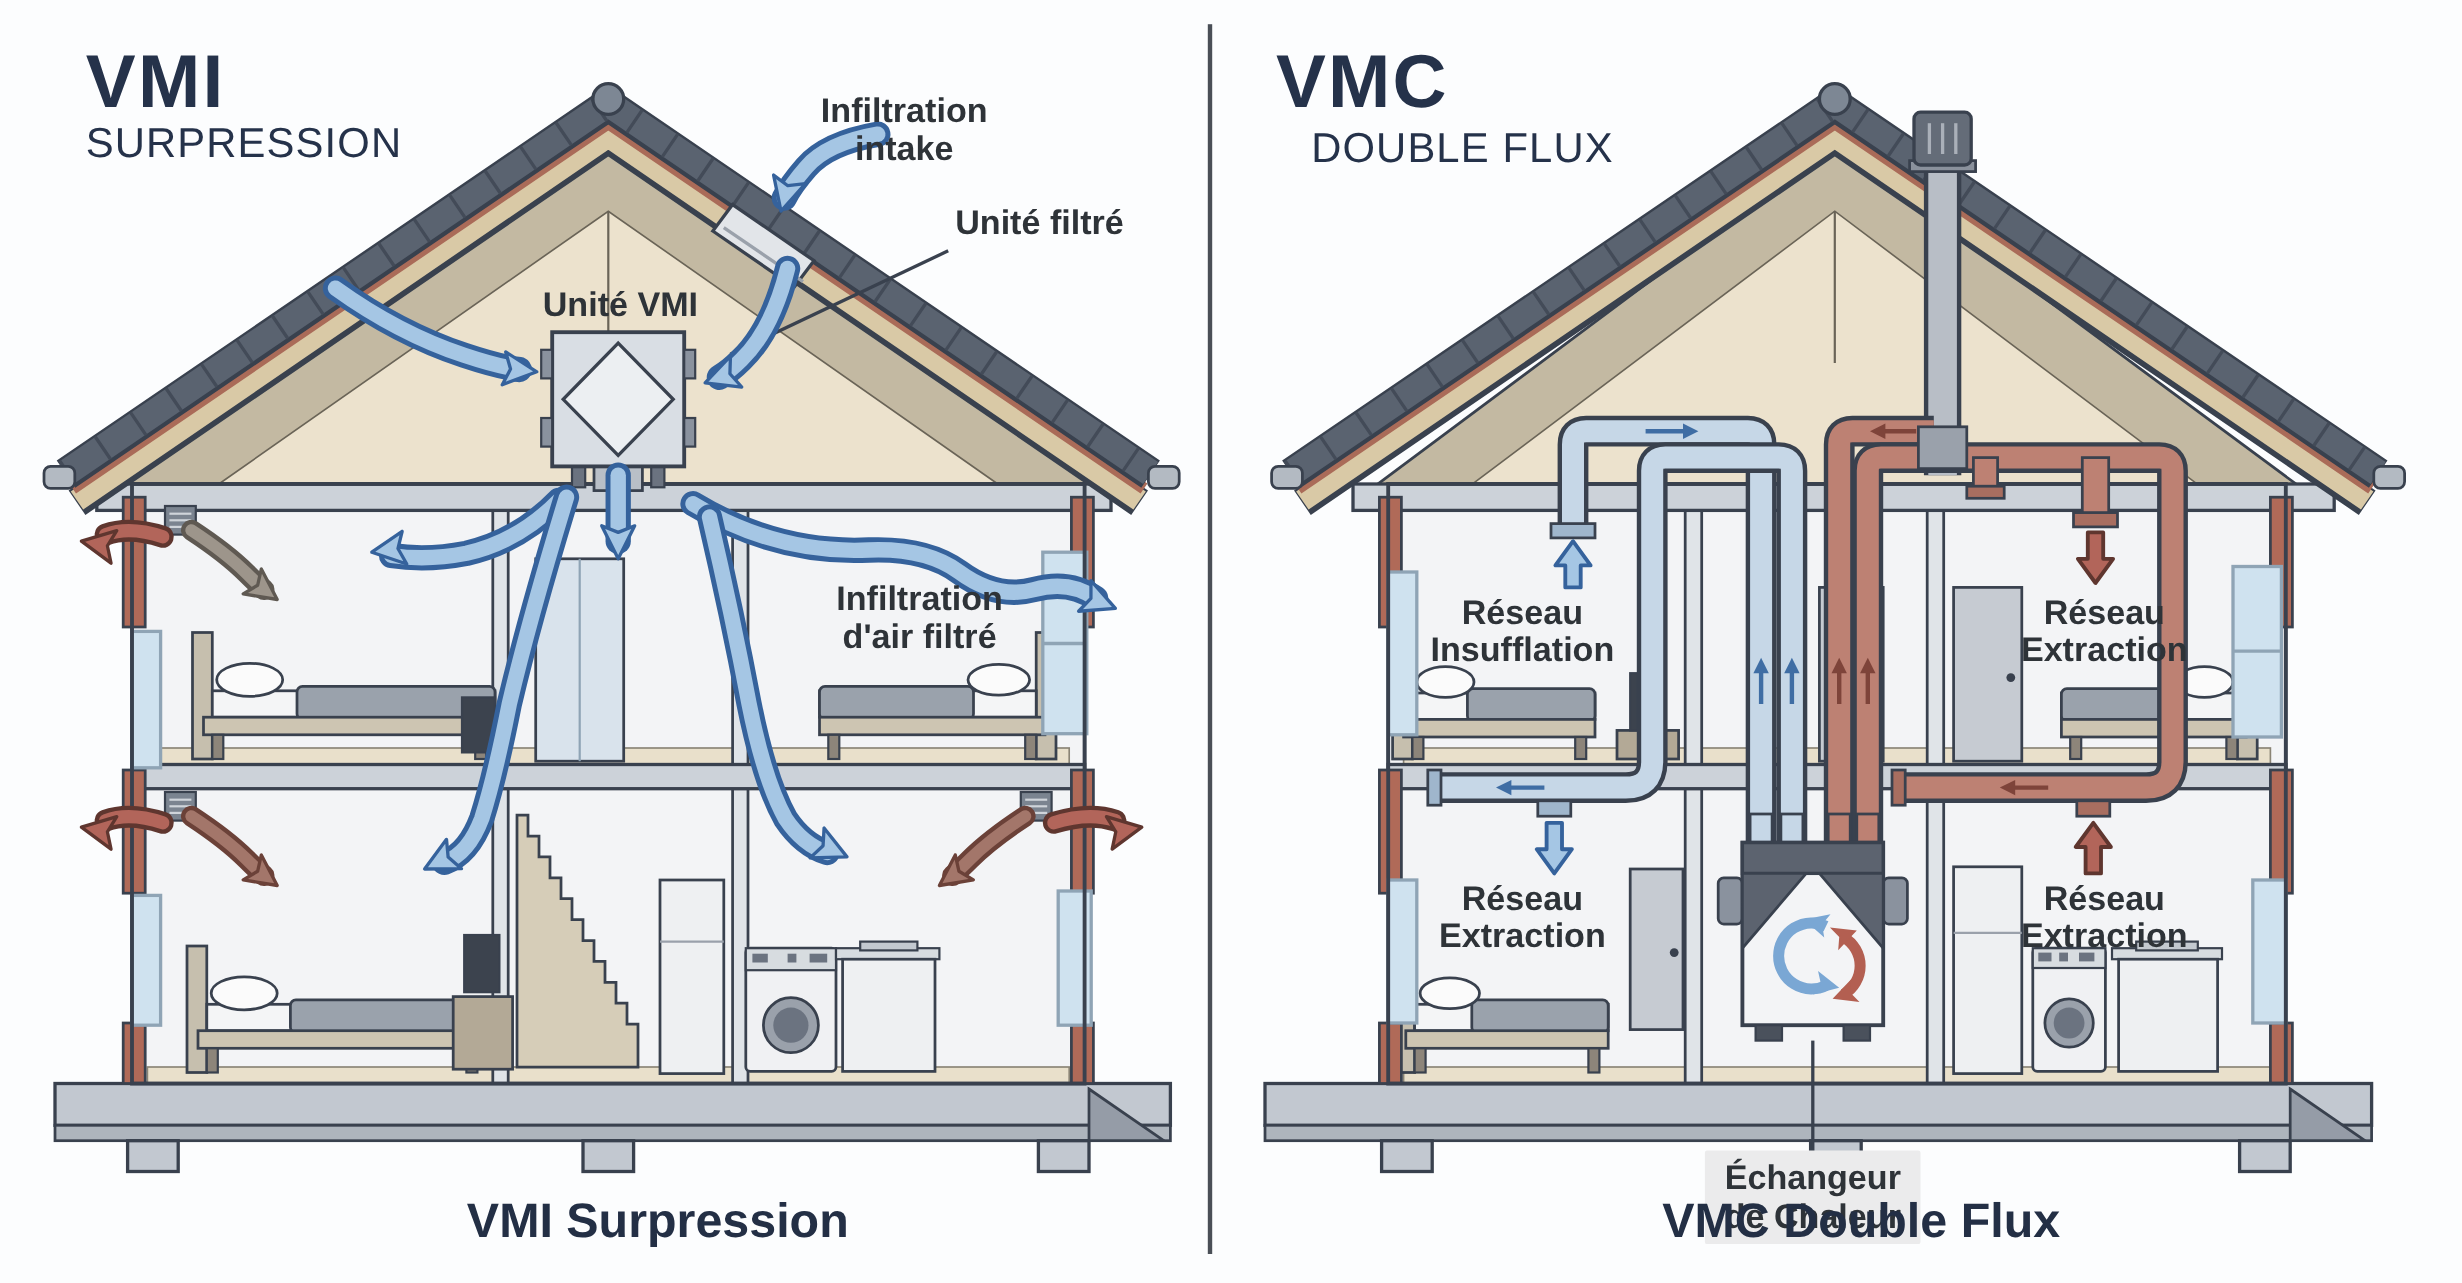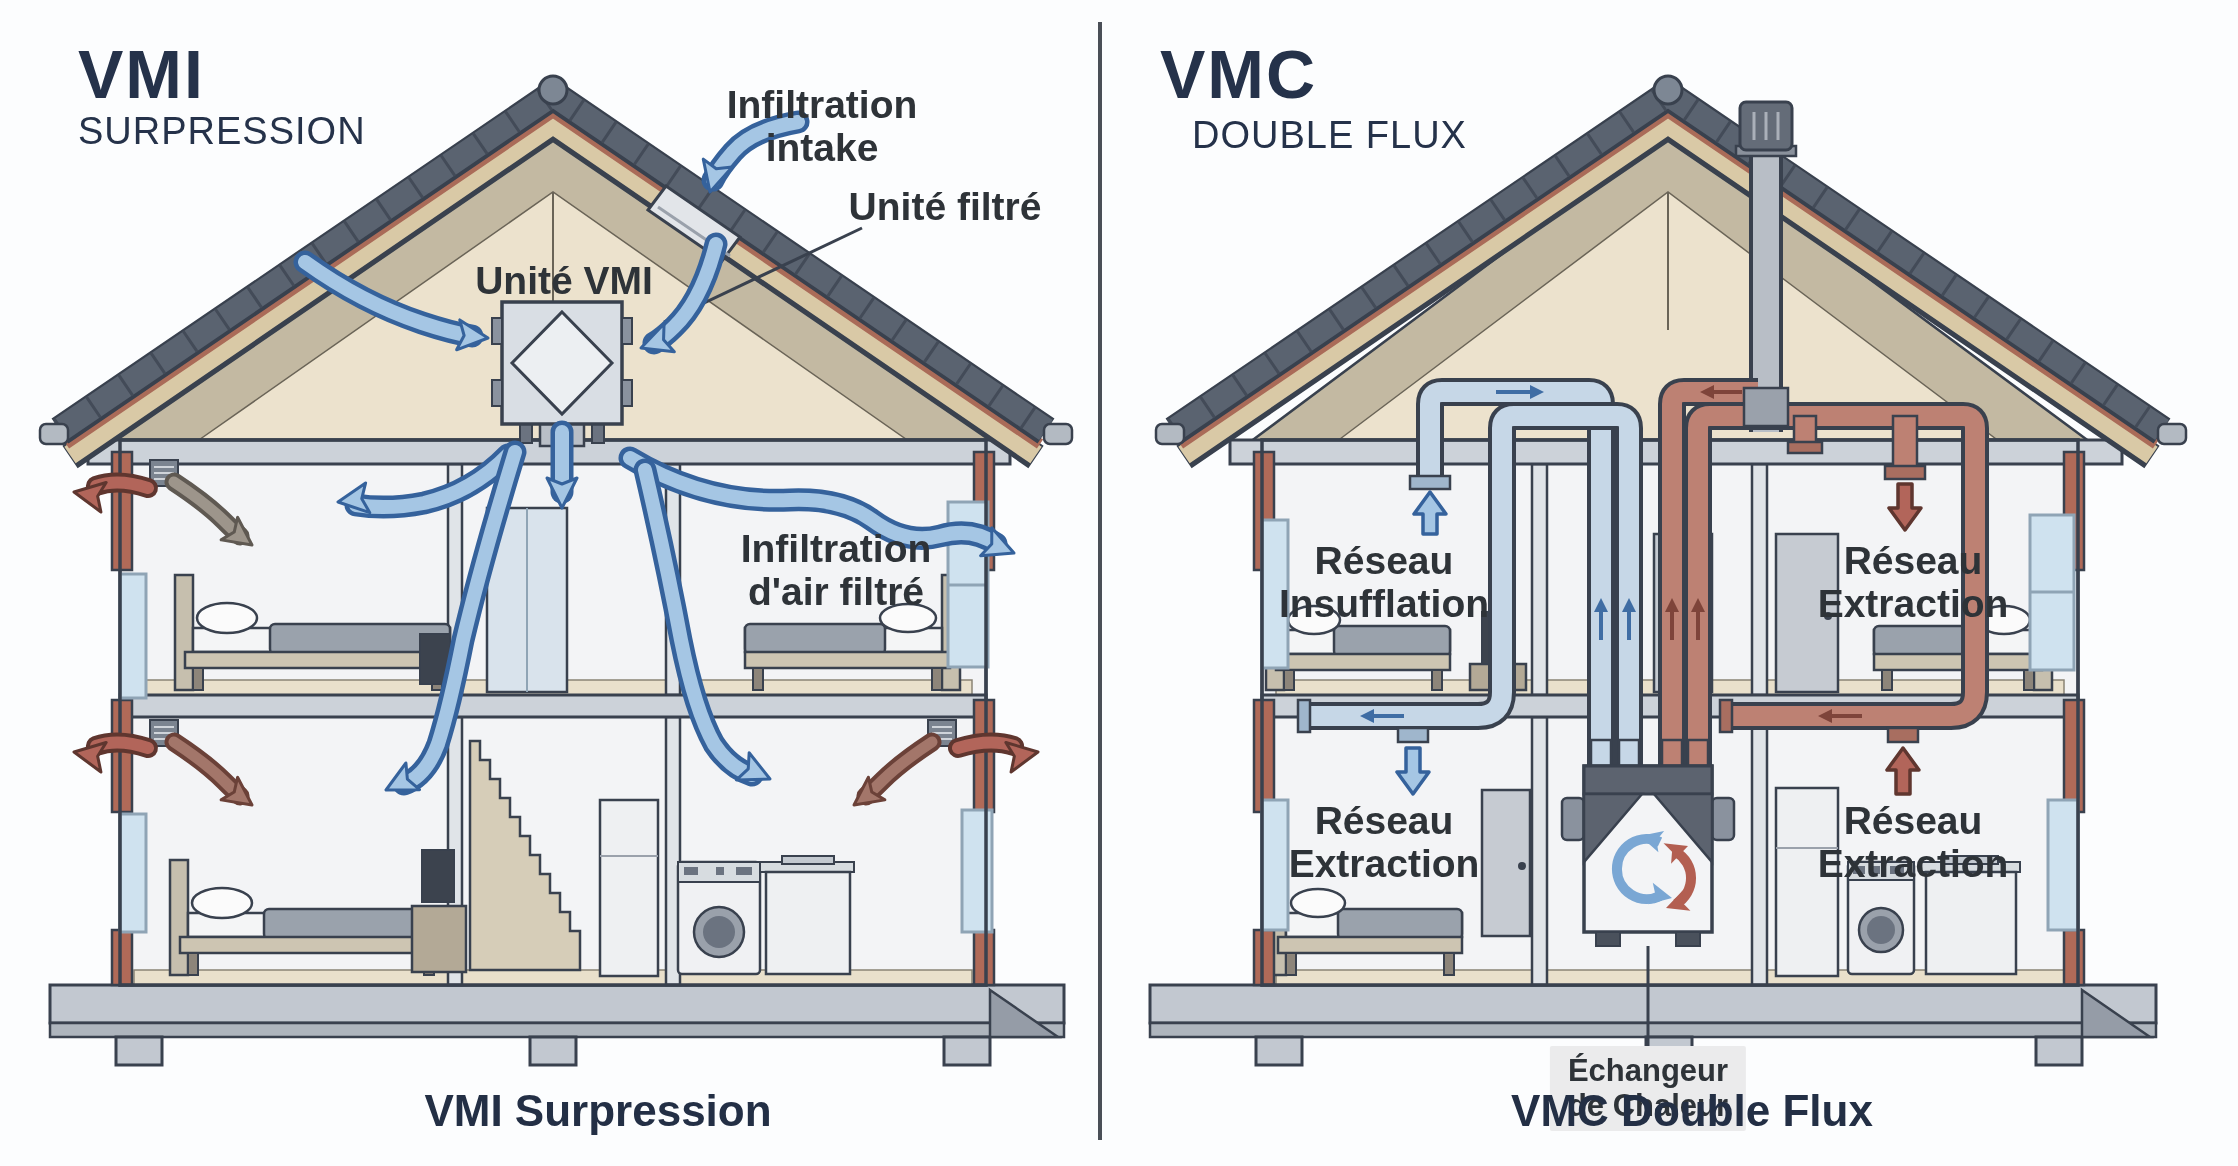--- a/index.html
+++ b/index.html
@@ -4,21 +4,21 @@
 <style>
   html,body{margin:0;padding:0;background:#ffffff;}
   #canvas{position:relative;width:2238px;height:1166px;background:#fcfdfe;overflow:hidden;
           font-family:"Liberation Sans", sans-serif;}
   svg{position:absolute;left:0;top:0;}
 
   
   .panel-title{position:absolute;color:#25324a;font-weight:800;font-size:68px;letter-spacing:2px;line-height:1;}
   .panel-subtitle{position:absolute;color:#25324a;font-weight:400;font-size:38px;letter-spacing:1px;line-height:1;}
   .caption{position:absolute;transform:translateX(-50%);color:#232f45;font-weight:800;font-size:44px;white-space:nowrap;}
-  .lbl{position:absolute;transform:translateX(-50%);color:#2e3338;font-weight:600;font-size:39px;
+  .lbl{position:absolute;transform:translateX(-50%);color:#2e3338;font-weight:600;font-size:31px;
        line-height:1.1;text-align:center;white-space:pre-line;}
   .echangeur-box{position:absolute;transform:translateX(-50%);background:#ebebec;border-radius:2px;
        padding:8px 18px;color:#2e3338;font-weight:600;font-size:31px;line-height:1.12;text-align:center;white-space:pre-line;}
   .divider{position:absolute;background:#4a4f57;}
 
   
   .ink{stroke:#39414e;}
   .arrB-o{stroke:#35629c;stroke-width:23;fill:none;stroke-linecap:round;}
   .arrB-i{stroke:#a5c6e4;stroke-width:14;fill:none;stroke-linecap:round;}
   .hB{fill:#a5c6e4;stroke:#35629c;stroke-width:3;stroke-linejoin:round;}

